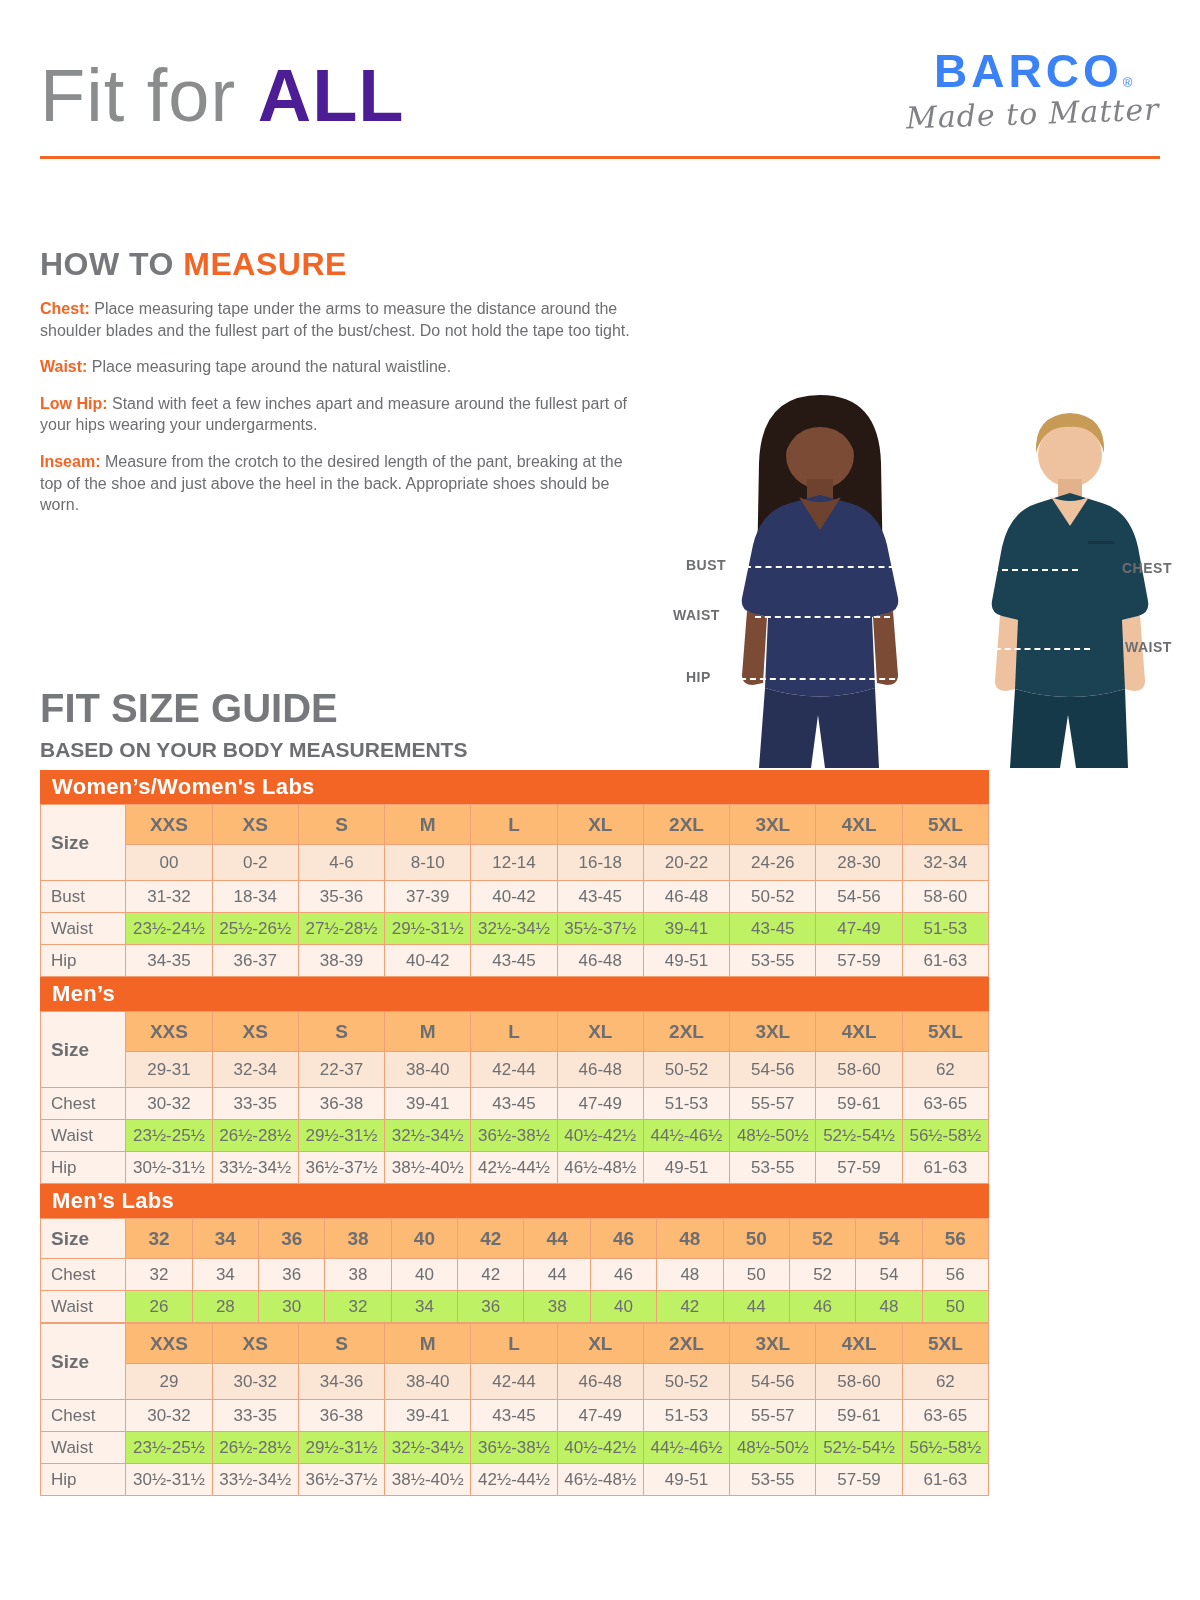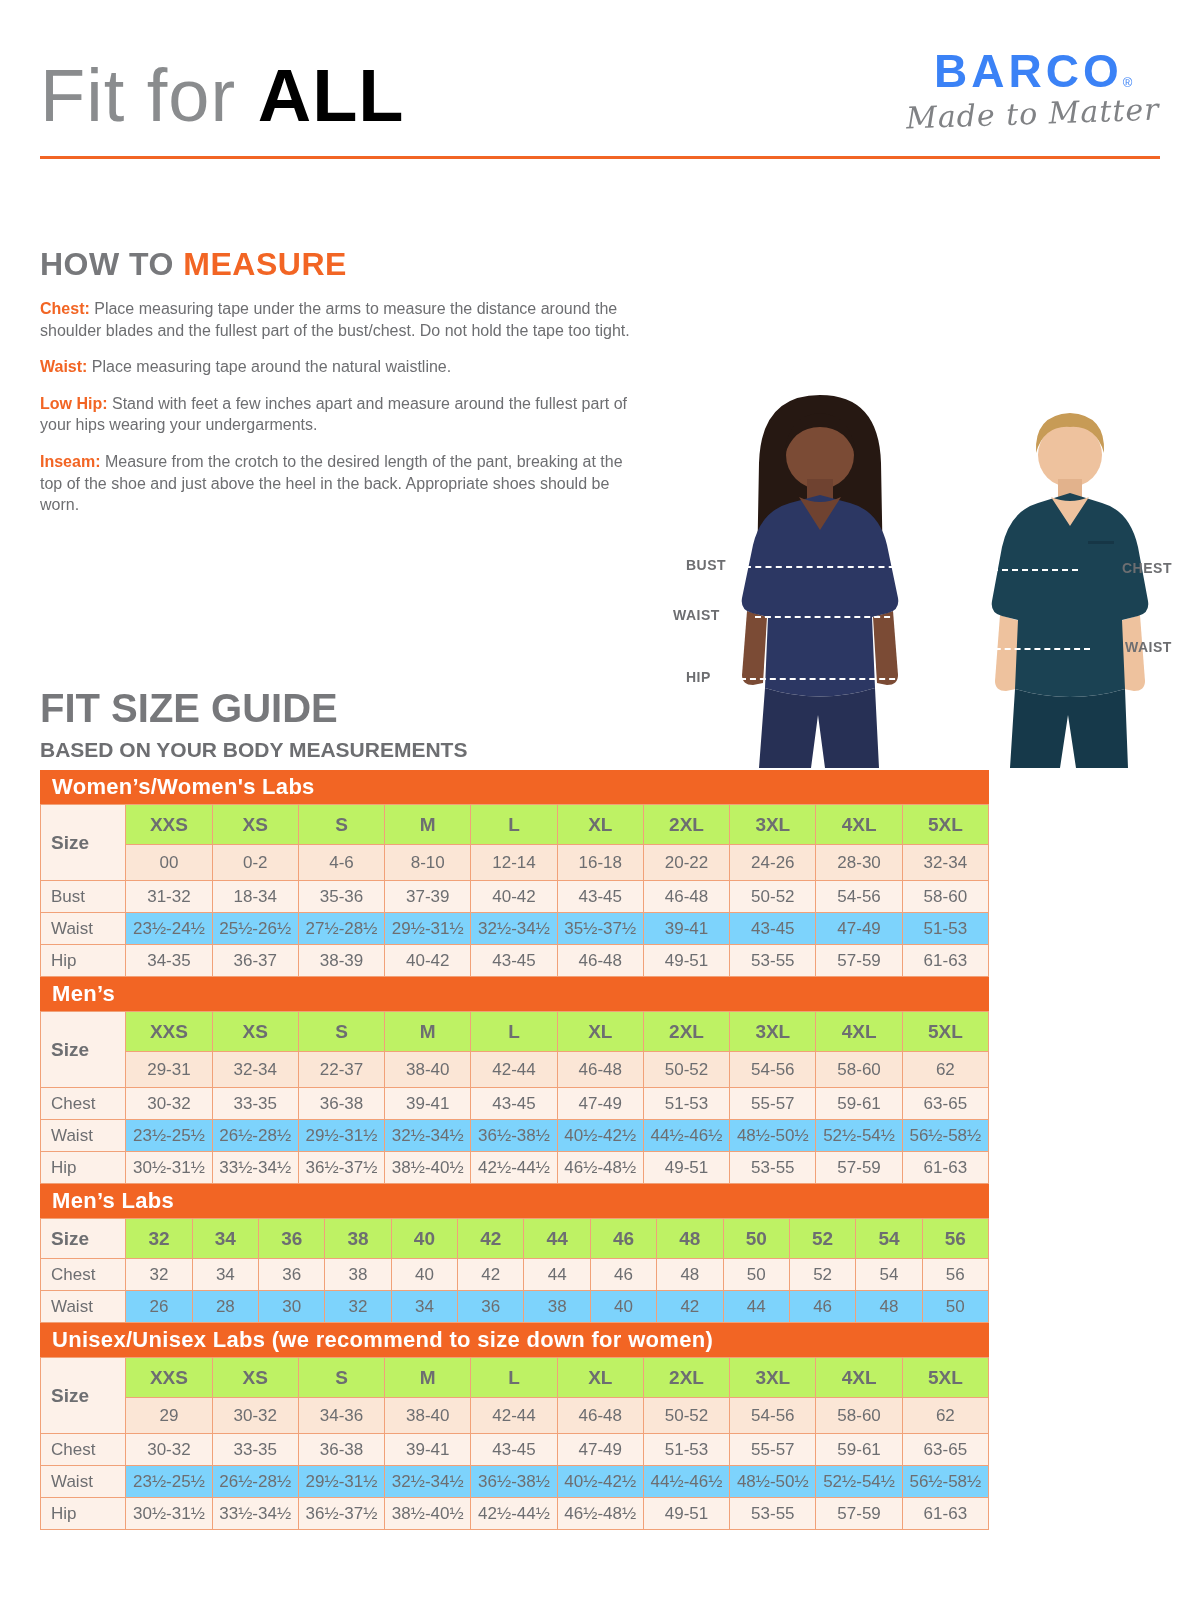--- a/index.html
+++ b/index.html
@@ -2,21 +2,21 @@
 <html><head>
 <meta charset="utf-8">
 <style>
   * { box-sizing: border-box; margin: 0; padding: 0; }
   body { background: #e9e9e9; font-family: "Liberation Sans", sans-serif; }
   .page { width: 1200px; height: 1600px; background: #fff; position: relative; overflow: hidden; margin: 0 auto; }
 
   
   .header { position: absolute; top: 48px; left: 40px; right: 40px; display: flex; justify-content: space-between; align-items: flex-end; }
   .main-title { font-size: 74px; color: #8a8c8e; font-weight: 400; letter-spacing: 1px; line-height: 1; }
-  .main-title .bold { font-weight: 800; color: #000000; }
+  .main-title .bold { font-weight: 800; color: #4c1d95; }
   .brand-block { text-align: center; padding-bottom: 2px; }
   .brand-name { font-size: 46px; font-weight: 800; color: #3b82f6; letter-spacing: 4px; line-height: 1; }
   .brand-reg { font-size: 13px; font-weight: 400; vertical-align: baseline; letter-spacing: 0; }
   .brand-tagline { font-family: "DejaVu Serif", serif; font-style: italic; font-size: 30px; color: #808285; transform: rotate(-2deg); margin-top: 2px; letter-spacing: 1px; }
   .orange-rule { position: absolute; top: 156px; left: 40px; width: 1120px; height: 3px; background: #f26524; }
 
   
   .htm { position: absolute; top: 246px; left: 40px; width: 605px; }
   .htm-heading { font-size: 32px; font-weight: 800; color: #77787b; letter-spacing: 0.5px; }
   .htm-heading .orange { color: #f26524; }
@@ -31,25 +31,25 @@
   .measure-label { position: absolute; font-size: 14px; font-weight: 700; color: #6d6e71; letter-spacing: 0.5px; z-index: 6; }
 
   
   .fsg-heading { position: absolute; top: 686px; left: 40px; font-size: 40px; font-weight: 800; color: #77787b; }
   .fsg-subheading { position: absolute; top: 738px; left: 40px; font-size: 21px; font-weight: 700; color: #6d6e71; }
 
   .tables { position: absolute; top: 770px; left: 40px; width: 949px; }
   .table-banner { background: #f26524; color: #ffffff; font-size: 22px; font-weight: 700; height: 34px; line-height: 34px; padding-left: 12px; letter-spacing: 0.3px; }
   table { width: 100%; border-collapse: collapse; table-layout: fixed; }
   th, td { border: 1px solid #f1a178; text-align: center; color: #6d6e71; overflow: hidden; }
-  .size-row th { height: 40px; font-size: 19px; font-weight: 700; background: #bef264; }
+  .size-row th { height: 40px; font-size: 19px; font-weight: 700; background: #fdba74; }
   .size-row th.label-cell { background: #fdf1e9; }
   .range-row td { height: 36px; font-size: 17px; font-weight: 400; background: #fbe6d6; }
   .data-row td { height: 32px; font-size: 17px; font-weight: 400; background: #fdf1e9; }
-  .data-row.alt td { background: #7dd3fc; }
+  .data-row.alt td { background: #bef264; }
   .label-cell { text-align: left; padding-left: 10px; font-weight: 400; font-size: 17px; background: #fdf1e9 !important; }
 </style>
 </head>
 <body>
 
 <div class="page">
 
   <div class="header">
     <div class="main-title">
       <span>Fit for </span><span class="bold">ALL</span>
@@ -347,21 +347,20 @@
               <td>42</td>
               <td>44</td>
               <td>46</td>
               <td>48</td>
               <td>50</td>
             </tr>
           </tbody>
         </table>
       </div>
     <div>
-        <div class="table-banner">Unisex/Unisex Labs (we recommend to size down for women)</div>
         <table>
           <colgroup>
             <col style="width: 9%;">
             <col style="width: 9.1%;">
             <col style="width: 9.1%;">
             <col style="width: 9.1%;">
             <col style="width: 9.1%;">
             <col style="width: 9.1%;">
             <col style="width: 9.1%;">
             <col style="width: 9.1%;">

